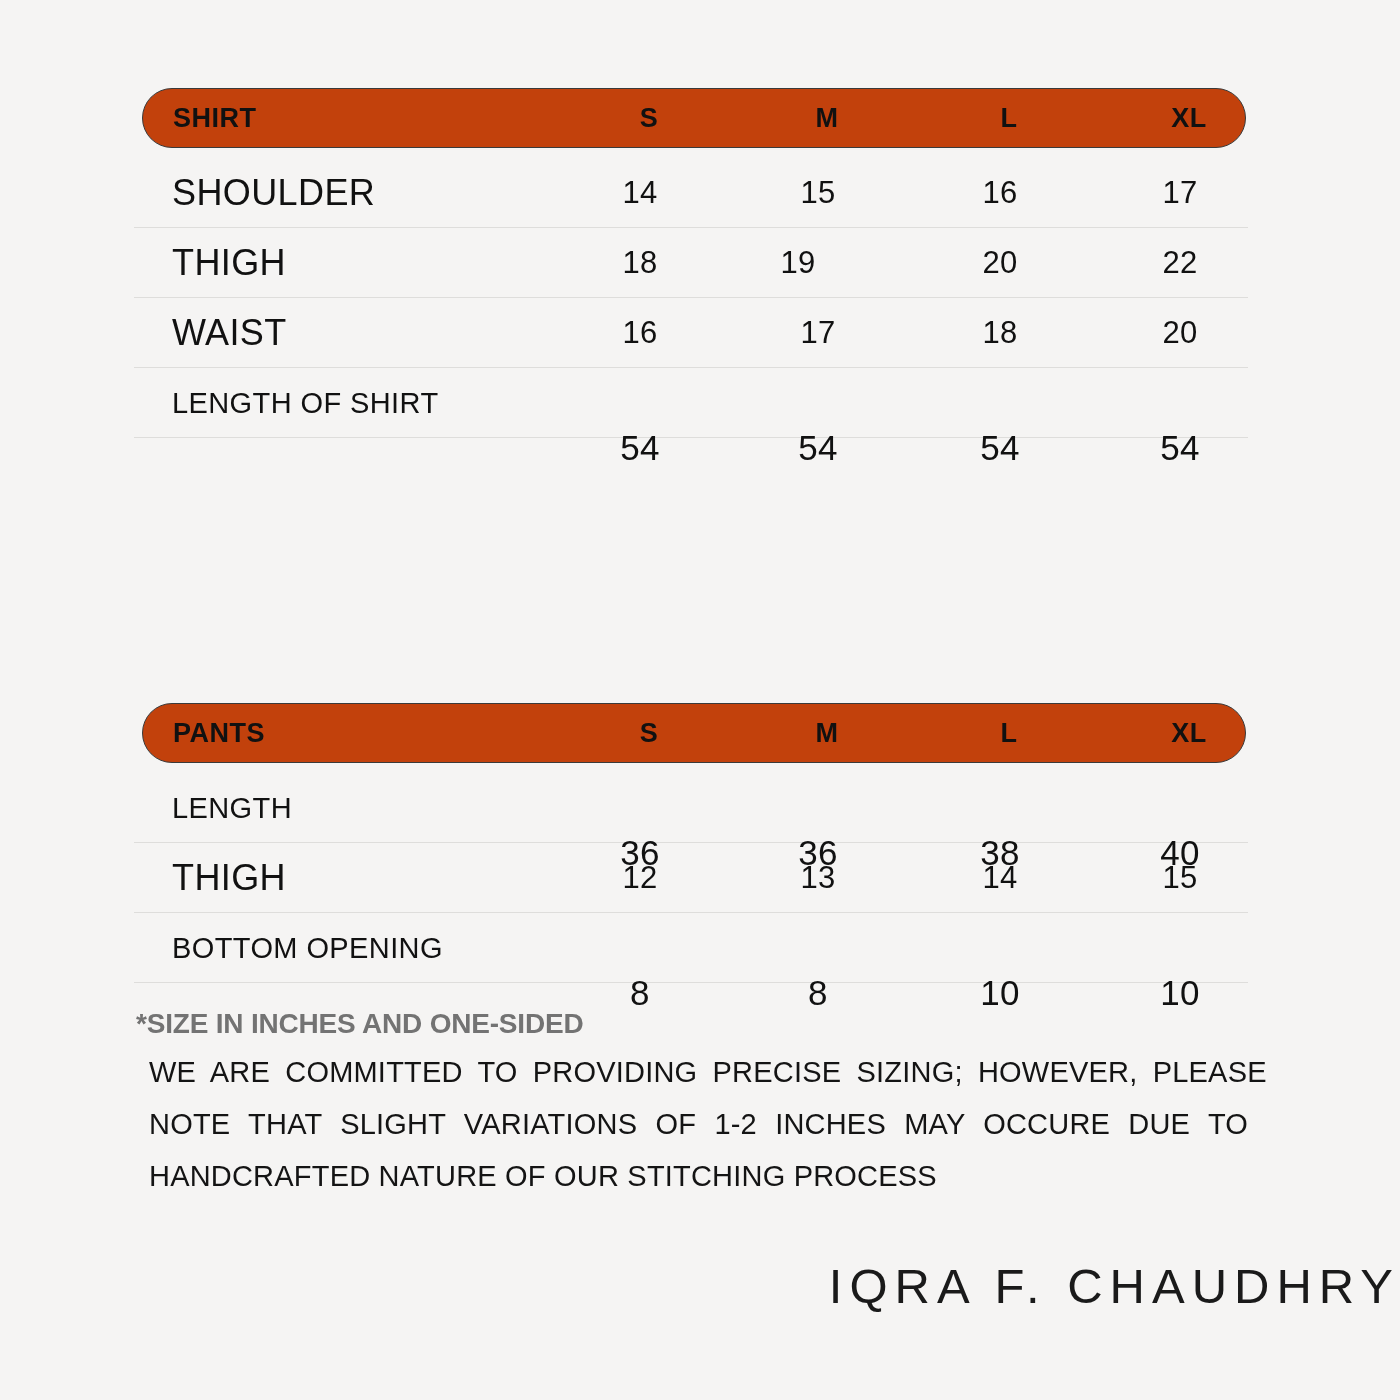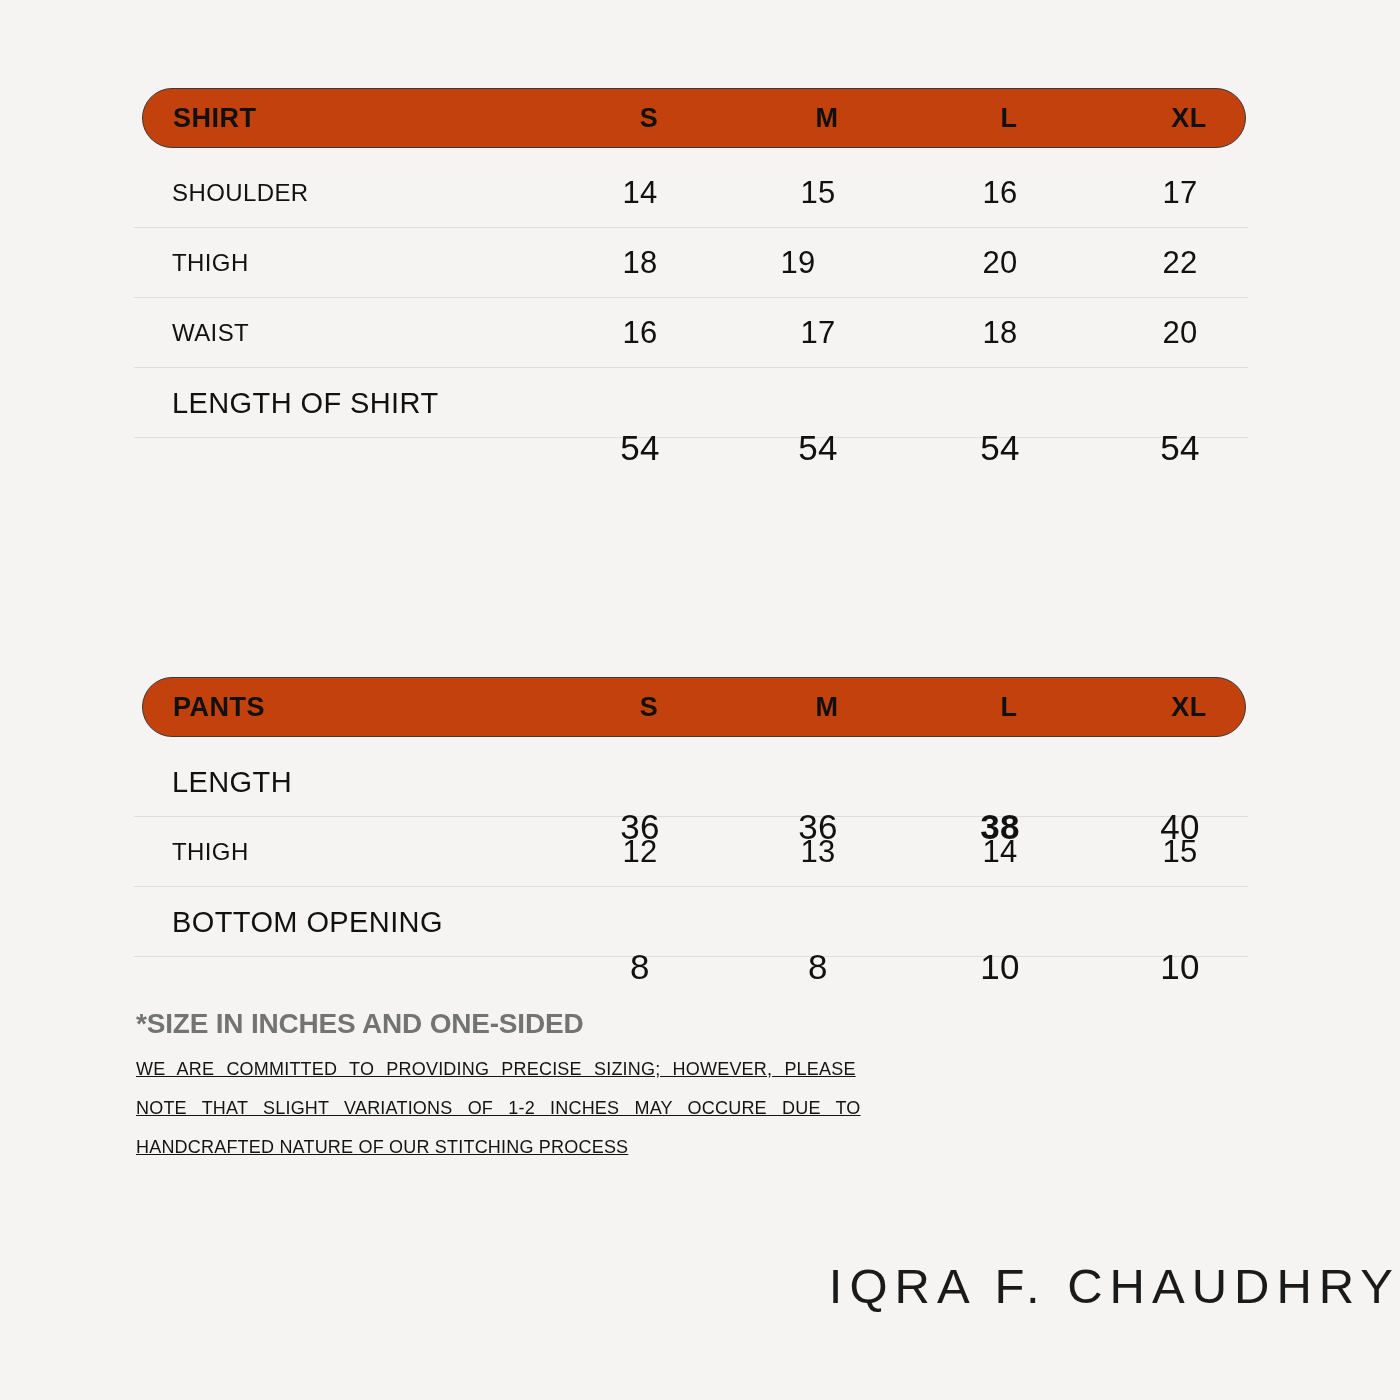--- a/index.html
+++ b/index.html
@@ -72,21 +72,21 @@
     position: relative;
     height: 69px;
     border-bottom: 1.6px solid #dedddb;
     display: block;
   }
   .row .r-label {
     position: absolute;
     left: 38px;
     top: 50%;
     transform: translateY(-50%);
-    font-size: 24px;
+    font-size: 36px;
     font-weight: 400;
     letter-spacing: 0.4px;
     color: #111111;
     white-space: nowrap;
   }
   .row .r-val {
     position: absolute;
     top: 50%;
     transform: translate(-50%, -50%);
     font-size: 31px;
@@ -107,28 +107,27 @@
   }
   .note-strong {
     font-size: 28px;
     font-weight: 700;
     letter-spacing: -0.2px;
     color: #737373;
     margin: 0 0 10px 0;
     white-space: nowrap;
   }
   .note-line {
-    font-size: 18px;
+    font-size: 29px;
     font-weight: 400;
     letter-spacing: 0.2px;
     color: #141414;
-    margin: 0;
+    margin: 13px;
     line-height: 39px;
     white-space: nowrap;
-    text-decoration: underline;
   }
 
   
   .brand {
     position: absolute;
     left: 0;
     width: 1400px;
     text-align: right;
     font-size: 49px;
     font-weight: 300;
@@ -180,35 +179,35 @@
         <div class="r-label">LENGTH OF SHIRT</div>
         <div class="r-val" style="left:506px;">54</div>
         <div class="r-val" style="left:684px;">54</div>
         <div class="r-val" style="left:866px;">54</div>
         <div class="r-val" style="left:1046px;">54</div>
       </div>
 
     </div>
   </div>
 
-  <div class="size-table" id="table-1" style="top:677px;">
+  <div class="size-table" id="table-1" style="top:703px;">
     <div class="table-header">
       <div class="th-title">PANTS</div>
       <div class="th-size" style="left:506px;">S</div>
       <div class="th-size" style="left:684px;">M</div>
       <div class="th-size" style="left:866px;">L</div>
       <div class="th-size" style="left:1046px;">XL</div>
     </div>
     <div class="rows">
 
       <div class="row big">
         <div class="r-label">LENGTH</div>
         <div class="r-val" style="left:506px;">36</div>
         <div class="r-val" style="left:684px;">36</div>
-        <div class="r-val" style="left:866px;font-weight:bold;">38</div>
+        <div class="r-val" style="left:866px;">38</div>
         <div class="r-val" style="left:1046px;">40</div>
       </div>
 
       <div class="row">
         <div class="r-label">THIGH</div>
         <div class="r-val" style="left:506px;">12</div>
         <div class="r-val" style="left:684px;">13</div>
         <div class="r-val" style="left:866px;">14</div>
         <div class="r-val" style="left:1046px;">15</div>
       </div>

